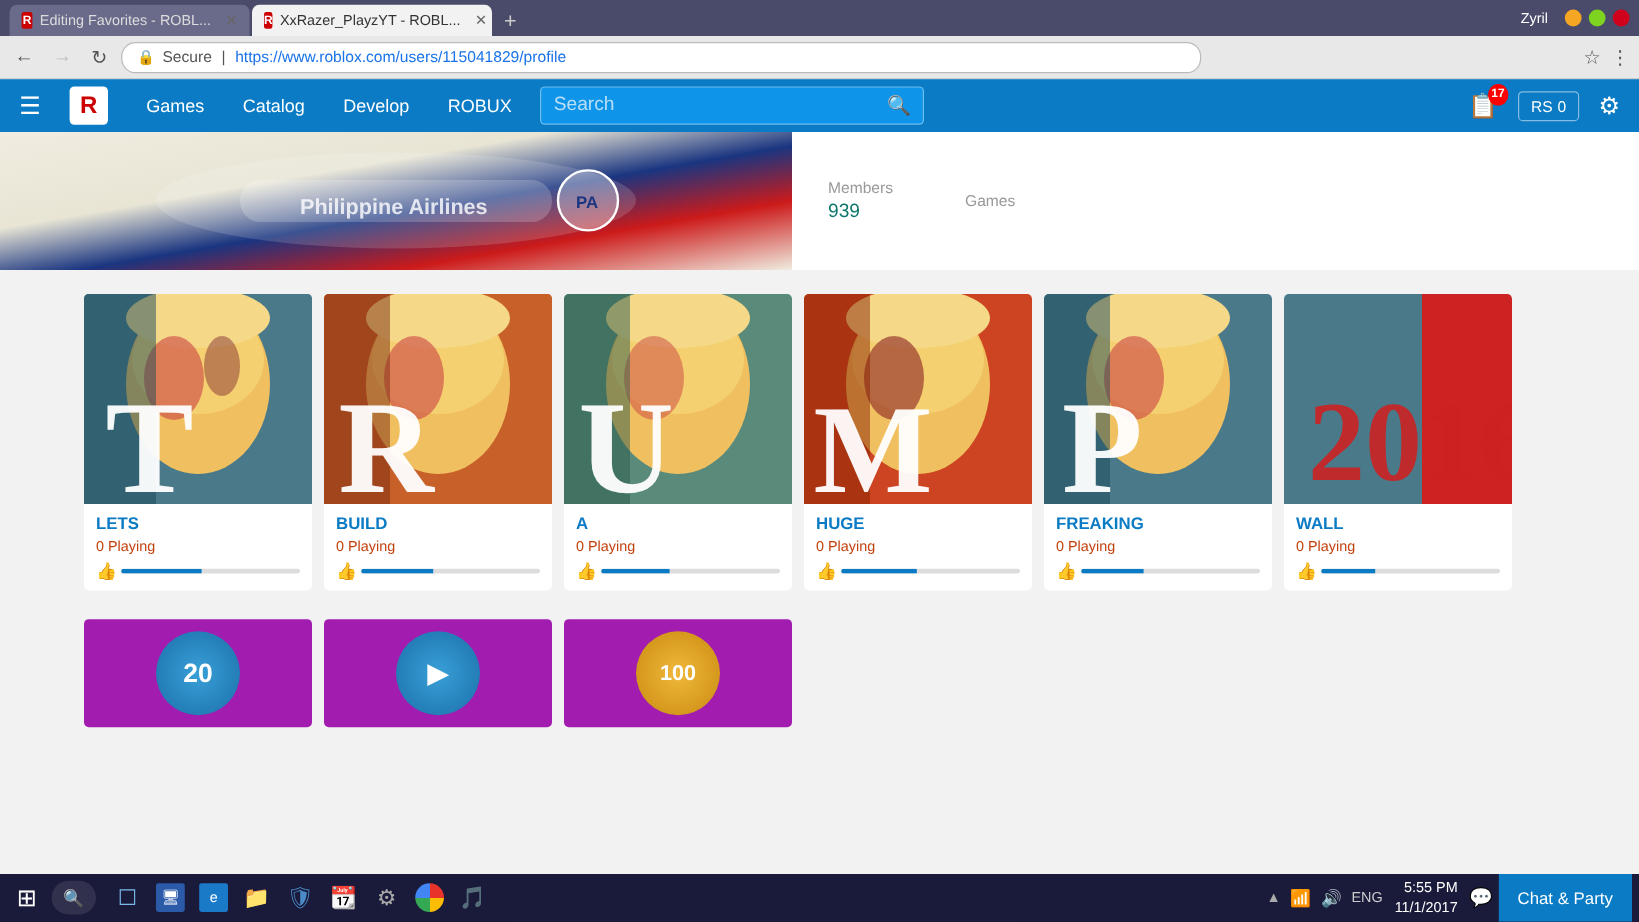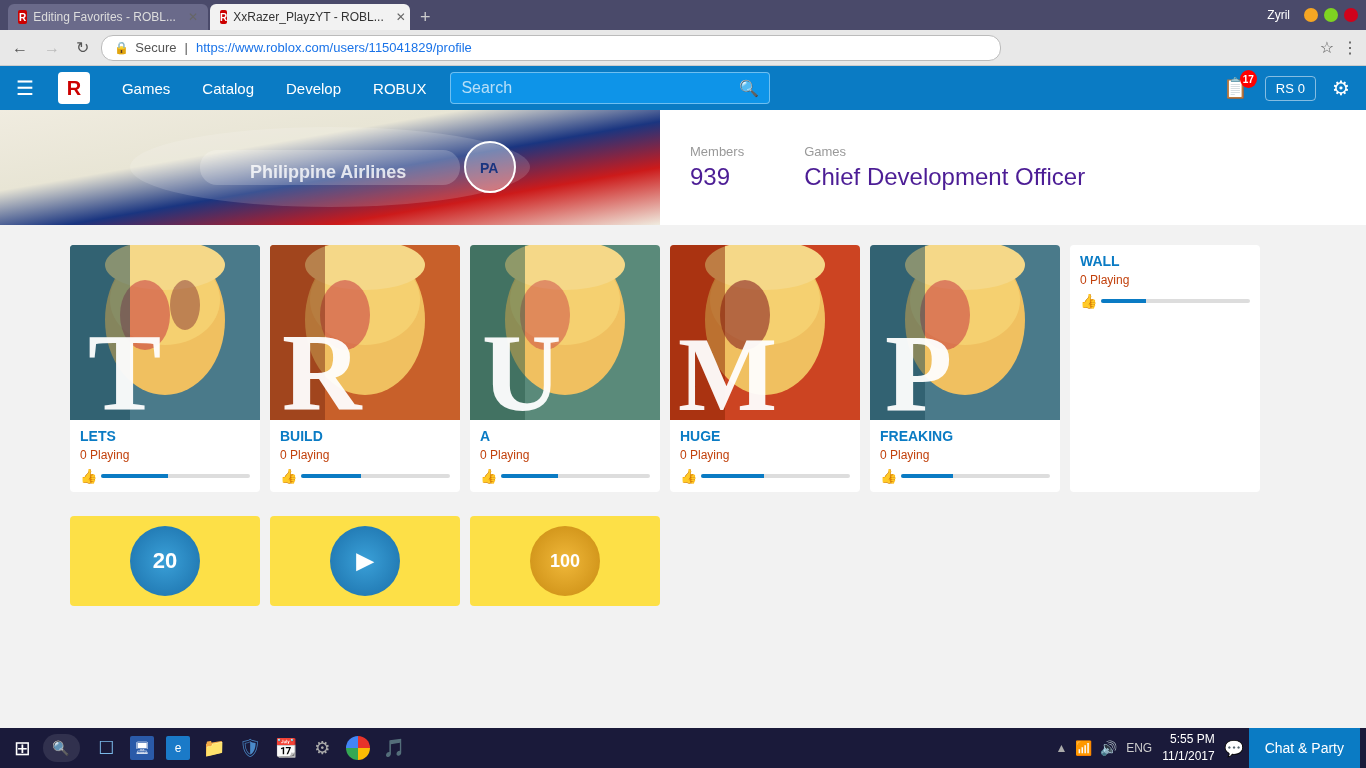--- a/index.html
+++ b/index.html
@@ -46,21 +46,21 @@
     .badge { position: absolute; top: -6px; right: -8px; background: #f00; color: #fff; border-radius: 50%; width: 17px; height: 18px; font-size: 10px; display: flex; align-items: center; justify-content: center; font-weight: bold; }
     .robux-btn { background: none; border: 1px solid rgba(255,255,255,0.5); border-radius: 4px; color: #fff; padding: 4px 10px; font-size: 13px; cursor: pointer; display: flex; align-items: center; gap: 4px; }
     .settings-icon { color: #fff; font-size: 20px; cursor: pointer; }
 
     
     .hero-section { background: #0a7bc4; display: flex; align-items: stretch; height: 115px; }
     .hero-image { width: 660px; background: linear-gradient(135deg, #f5f0e0 0%, #e8e8e8 30%, #1a3a8a 50%, #cc0000 70%, #f5f0e0 100%); display: flex; align-items: center; justify-content: center; overflow: hidden; }
     .group-info { background: #fff; flex: 1; display: flex; align-items: center; padding: 20px 30px; gap: 60px; }
     .group-stat { display: flex; flex-direction: column; gap: 4px; }
     .stat-label { color: #999; font-size: 13px; }
-    .stat-value { color: #4c1d95; font-size: 24px; font-weight: 400; }
+    .stat-value { color: #0f766e; font-size: 16px; font-weight: 400; }
 
     
     .main-content { background: #f2f2f2; padding: 20px 70px; }
 
     
     .section-header { display: flex; align-items: center; justify-content: space-between; margin-bottom: 16px; }
     .section-title { font-size: 22px; color: #333; font-weight: 400; }
     .favorites-btn { background: #0a7bc4; color: #fff; border: none; border-radius: 4px; padding: 8px 16px; font-size: 14px; cursor: pointer; }
 
     .games-grid { display: flex; gap: 10px; margin-bottom: 24px; }
@@ -71,21 +71,21 @@
     .game-playing { color: #c2410c; font-size: 12px; margin-bottom: 6px; }
     .game-rating { display: flex; align-items: center; gap: 4px; }
     .thumb-icon { color: #0a7bc4; font-size: 14px; }
     .rating-bar { height: 4px; background: #ddd; border-radius: 2px; flex: 1; overflow: hidden; position: relative; }
     .rating-fill { height: 100%; background: #0a7bc4; width: 0%; }
 
     
     .badges-section { margin-top: 8px; }
     .badges-title { font-size: 22px; color: #333; font-weight: 400; margin-bottom: 14px; }
     .badges-grid { display: flex; gap: 10px; }
-    .badge-card { background: #fde047; border-radius: 4px; width: 190px; height: 90px; display: flex; align-items: center; justify-content: center; }
+    .badge-card { background: #a21caf; border-radius: 4px; width: 190px; height: 90px; display: flex; align-items: center; justify-content: center; }
     .badge-circle { width: 70px; height: 70px; border-radius: 50%; display: flex; align-items: center; justify-content: center; font-size: 24px; font-weight: 900; color: #fff; }
     .badge-blue { background: radial-gradient(circle, #3aa0d8, #1a6ea8); }
     .badge-blue2 { background: radial-gradient(circle, #3aa0d8, #1a6ea8); }
     .badge-gold { background: radial-gradient(circle, #f0b83a, #c88a10); align-items: center; }
 
     
     .taskbar { position: fixed; bottom: 0; left: 0; width: 1366px; height: 40px; background: #1a1a3a; display: flex; align-items: center; padding: 0 6px; gap: 4px; }
     .taskbar-start { background: none; border: none; color: #fff; font-size: 20px; padding: 4px 8px; cursor: pointer; }
     .taskbar-search { background: rgba(255,255,255,0.1); border: none; border-radius: 16px; height: 28px; display: flex; align-items: center; padding: 0 10px; gap: 6px; cursor: pointer; }
     .taskbar-search-icon { color: #ccc; font-size: 14px; }
@@ -193,21 +193,20 @@
       <text x="480" y="63" font-family="Arial" font-size="14" font-weight="bold" fill="#1a3580">PA</text>
     </svg>
   </div>
   <div class="group-info">
     <div class="group-stat">
       <span class="stat-label">Members</span>
       <span class="stat-value">939</span>
     </div>
     <div class="group-stat">
       <span class="stat-label">Games</span>
-      <span class="stat-value">Chief Development Officer</span>
     </div>
   </div>
 </div>
 
 <div class="main-content">
 
 
   <div class="games-grid">
 
     <div class="game-card">
@@ -332,20 +331,27 @@
         <div class="game-rating">
           <span class="thumb-icon">👍</span>
           <div class="rating-bar">
               <div class="rating-fill" style="width:35%;"></div>
             </div>
         </div>
       </div>
     </div>
 
     <div class="game-card">
+      <div class="game-thumb">
+        <svg width="190" height="175" xmlns="http://www.w3.org/2000/svg">
+          <rect width="115" height="175" fill="#4a7a8a"></rect>
+          <rect x="115" y="0" width="75" height="175" fill="#cc2222"></rect>
+          <text x="20" y="155" font-family="Impact, Arial Black" font-size="95" font-weight="900" fill="#cc2222" opacity="0.9">2016</text>
+        </svg>
+      </div>
       <div class="game-info">
         <a class="game-title">WALL</a>
         <div class="game-playing">0 Playing</div>
         <div class="game-rating">
           <span class="thumb-icon">👍</span>
           <div class="rating-bar">
               <div class="rating-fill" style="width:30%;"></div>
             </div>
         </div>
       </div>

